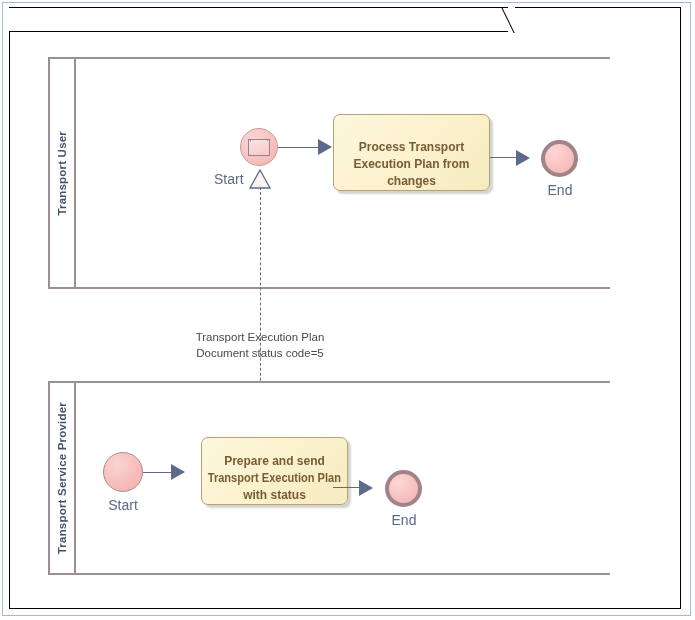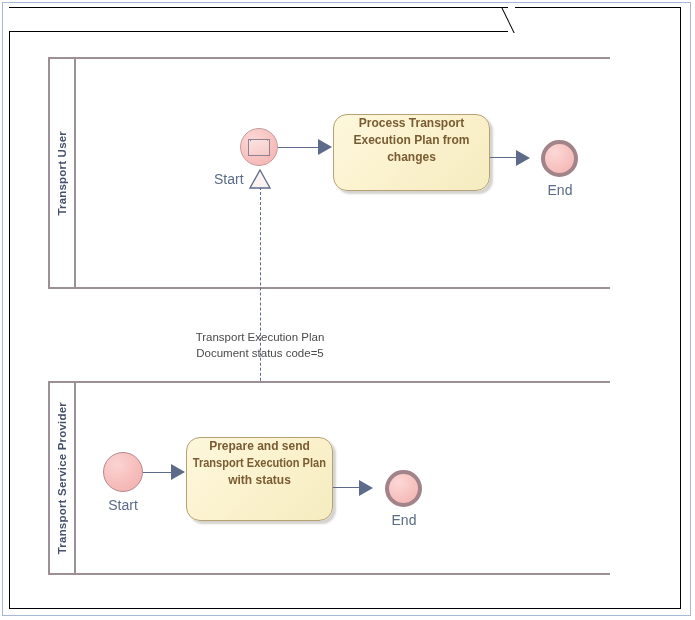--- a/index.html
+++ b/index.html
@@ -180,25 +180,25 @@
     color: #5b6b86;
     white-space: nowrap;
     text-align: center;
   }
 
   
   .task {
     position: absolute;
     box-sizing: border-box;
     border: 1.4px solid #b5a173;
-    border-radius: 14px;
+    border-radius: 7px;
     background: linear-gradient(135deg, #fdf7dc 0%, #fbf2cf 45%, #f6ecc0 100%);
     box-shadow: 3px 3px 2px rgba(120, 118, 110, 0.32);
     display: flex;
-    align-items: flex-start;
+    align-items: flex-end;
     justify-content: center;
   }
   .task-label {
     font-size: 12px;
     font-weight: bold;
     color: #7a5c33;
     text-align: center;
     line-height: 17px;
     padding: 0 4px;
   }
@@ -309,21 +309,21 @@
       <span class="pool-label">Transport Service Provider</span>
     </div>
   </div>
 
   <div class="event event-start-plain" style="left:103px; top:452px; width:40px; height:40px;"></div>
   <div class="event-caption" style="left:97px; top:497px; width:52px;">Start</div>
 
   <div class="seq-line" style="left:143px; top:471.5px; width:30px;"></div>
   <div class="seq-arrow" style="left:171px; top:464px;"></div>
 
-  <div class="task" style="left:186px; top:437px; width:147px; height:84px;">
+  <div class="task" style="left:201px; top:437px; width:147px; height:68px;">
     <div class="task-label">
       <span>Prepare and send</span><br>
       <span class="condensed">Transport Execution Plan</span><br>
       <span>with status</span>
     </div>
   </div>
 
   <div class="seq-line" style="left:333px; top:487px; width:28px;"></div>
   <div class="seq-arrow" style="left:359px; top:479.5px;"></div>
 

